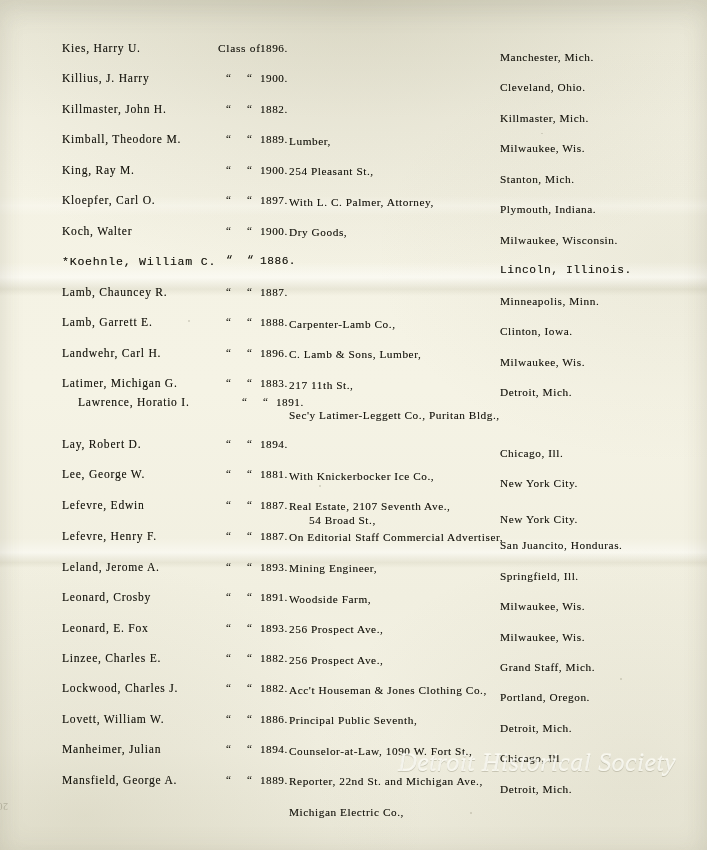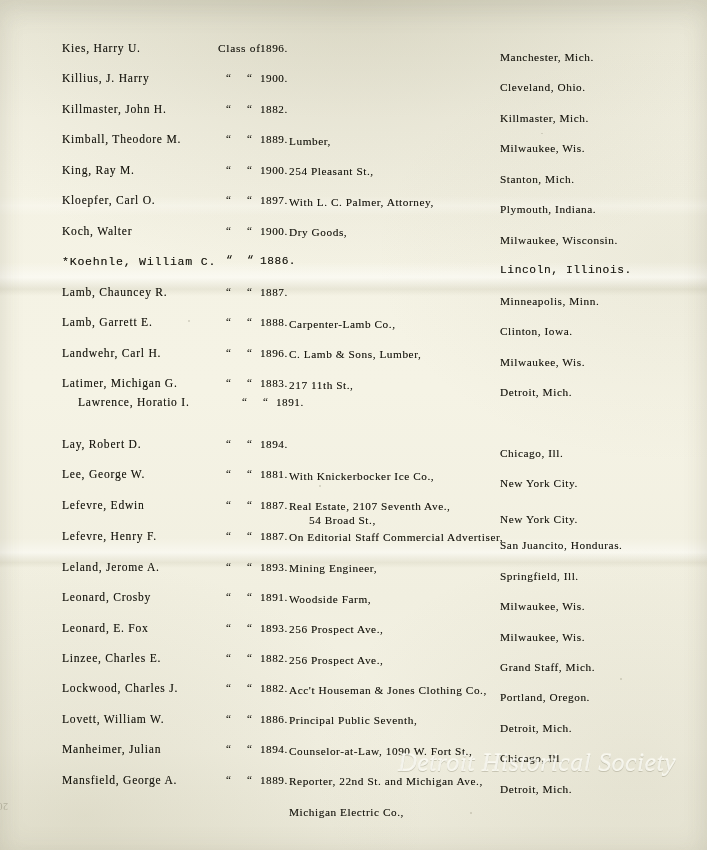--- a/index.html
+++ b/index.html
@@ -258,20 +258,21 @@
         <span class="ditto d2">“</span>
         <div class="col-year">1896.</div>
         <div class="col-occ">217 11th St.,</div>
         <div class="col-city">Milwaukee, Wis.</div>
       </div>
       <div class="entry" style="top: 376.95px;">
         <div class="col-name">Latimer, Michigan G.</div>
         <span class="ditto d1">“</span>
         <span class="ditto d2">“</span>
         <div class="col-year">1883.</div>
+        <div class="col-occ">Sec'y Latimer-Leggett Co., Puritan Bldg.,</div>
         <div class="col-city">Detroit, Mich.</div>
       </div>
       <div class="entry" style="top: 396px; margin-left: 16px;">
         <div class="col-name">Lawrence, Horatio I.</div>
         <span class="ditto d1">“</span>
         <span class="ditto d2">“</span>
         <div class="col-year">1891.</div>
       </div>
       <div class="entry" style="top: 437.85px;">
         <div class="col-name">Lay, Robert D.</div>

